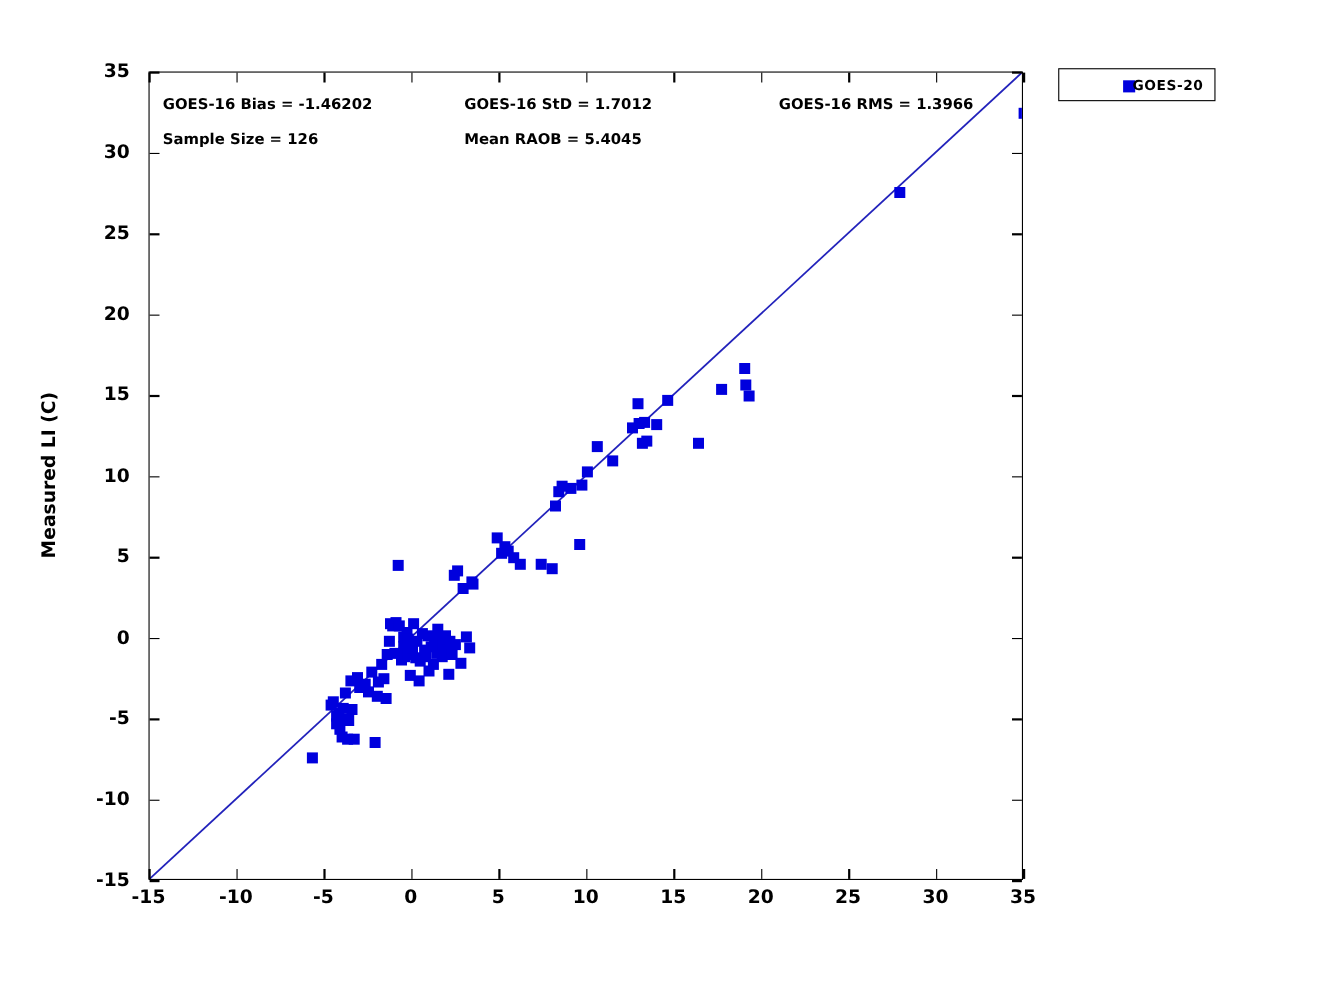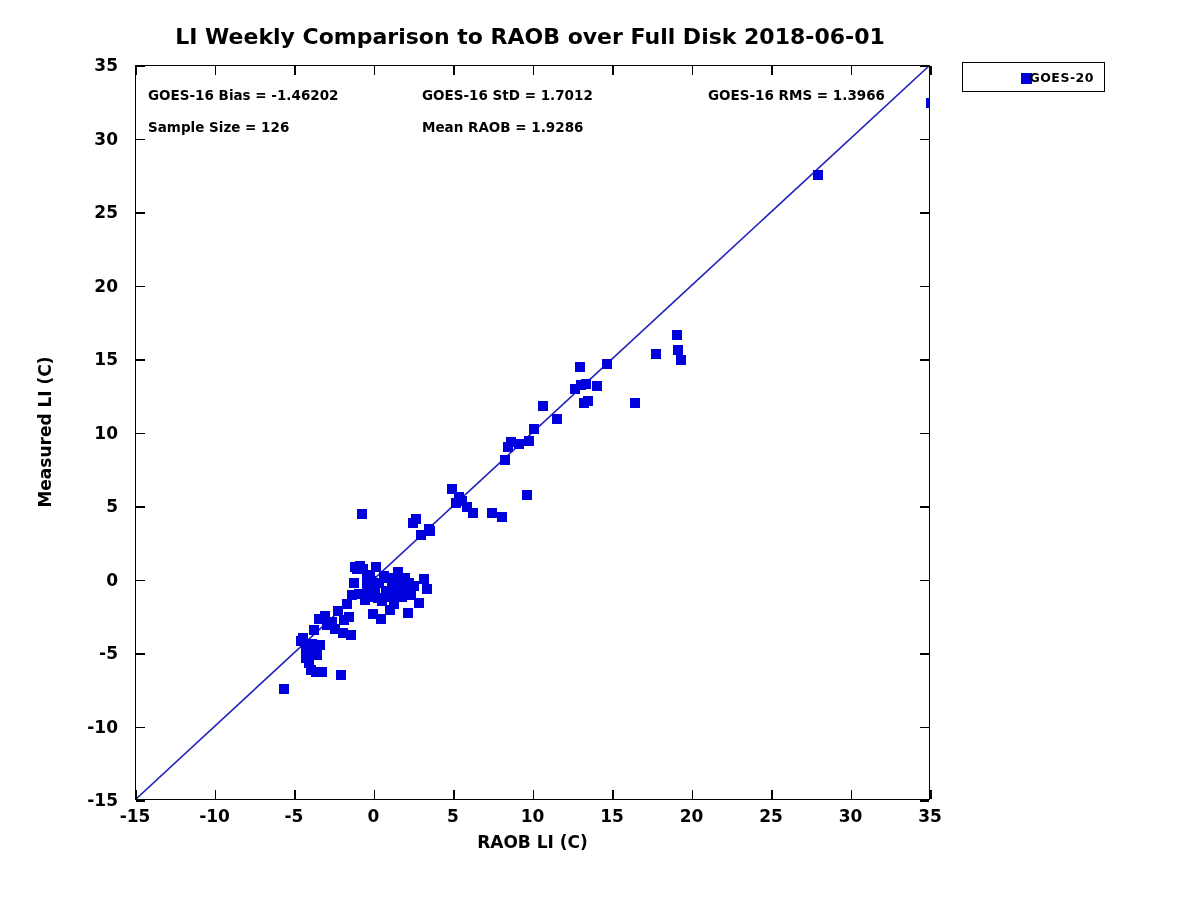--- a/index.html
+++ b/index.html
@@ -140,28 +140,27 @@
     margin-left: -5px;
     margin-top: -5px;
   }
   #one-to-one-line { position: absolute; left:0; top:0; width:100%; height:100%; }
 </style>
 </head>
 <body>
 
 <div id="figure">
 
-  <div id="chart-title">LI Weekly Comparison to RAOB over Full Disk 2018-06-01</div>
 
   <div id="annotations">
       <div class="annot" style="left: 148px; top: 87px;">GOES-16 Bias = -1.46202</div>
       <div class="annot" style="left: 422px; top: 87px;">GOES-16 StD = 1.7012</div>
       <div class="annot" style="left: 708px; top: 87px;">GOES-16 RMS = 1.3966</div>
       <div class="annot" style="left: 148px; top: 119px;">Sample Size = 126</div>
-      <div class="annot" style="left: 422px; top: 119px;">Mean RAOB = 1.9286</div>
+      <div class="annot" style="left: 422px; top: 119px;">Mean RAOB = 5.4045</div>
     </div>
 
   <div id="plot-area">
     <div id="data-layer">
       <svg id="one-to-one-line" viewBox="0 0 795 735" preserveAspectRatio="none">
         <line id="ref-line" x1="0" y1="735" x2="795" y2="0" stroke="#2222bb" stroke-width="1.6"></line>
       </svg>
       <div id="points-layer">
           <div class="point" style="left: 147.87px; top: 623.28px; background: rgb(0, 0, 221);"></div>
           <div class="point" style="left: 165.36px; top: 574.77px; background: rgb(0, 0, 221);"></div>
@@ -341,21 +340,20 @@
       <div class="yticklabel" style="top: 579.5px;">0</div>
       <div class="yticklabel" style="top: 506px;">5</div>
       <div class="yticklabel" style="top: 432.5px;">10</div>
       <div class="yticklabel" style="top: 359px;">15</div>
       <div class="yticklabel" style="top: 285.5px;">20</div>
       <div class="yticklabel" style="top: 212px;">25</div>
       <div class="yticklabel" style="top: 138.5px;">30</div>
       <div class="yticklabel" style="top: 65px;">35</div>
     </div>
 
-  <div id="xlabel">RAOB LI (C)</div>
   <div id="ylabel">Measured LI (C)</div>
 
   <div id="legend">
     <div id="legend-marker"></div>
     <div id="legend-label">GOES-20</div>
   </div>
 
 </div>
 
 </body></html>

